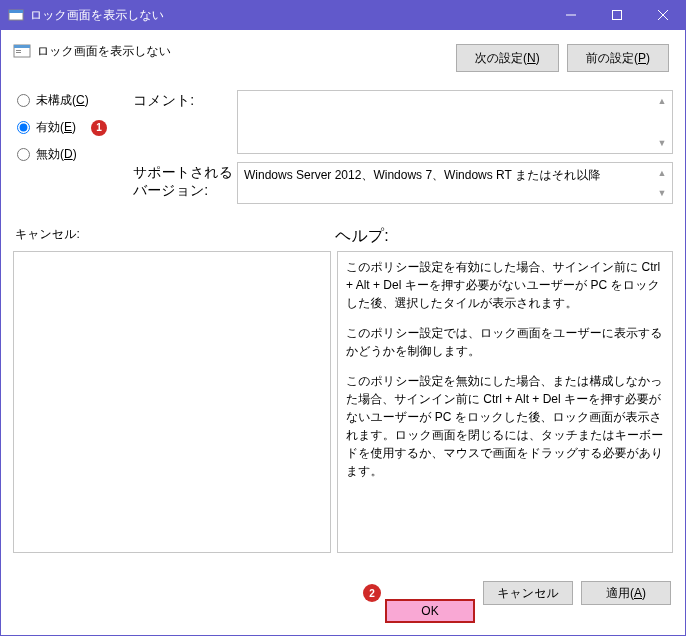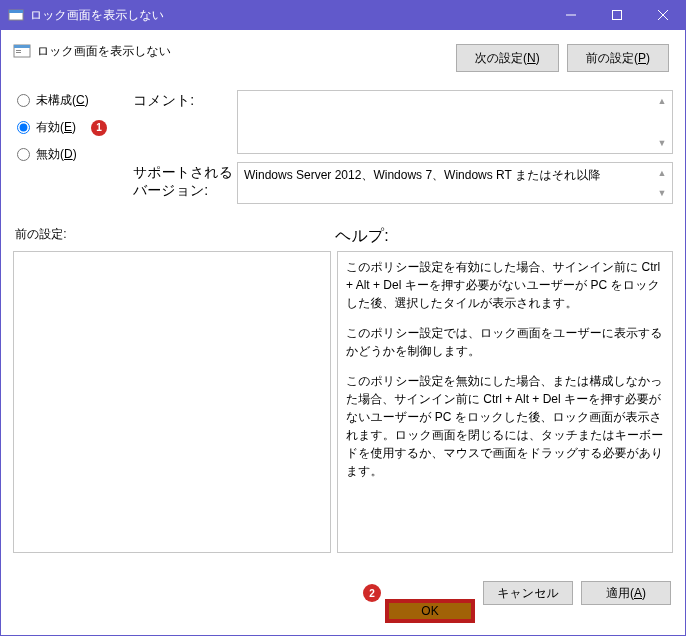--- a/index.html
+++ b/index.html
@@ -44,21 +44,21 @@
 .section-labels .help-label { font-size: 16px; }
 
 .panels { display: flex; gap: 6px; height: 302px; }
 .panel { border: 1px solid #c6c6c6; background: #fff; padding: 6px 8px; font-size: 12px; line-height: 1.5; overflow: hidden; }
 .panel.options { width: 318px; }
 .panel.help { flex: 1; }
 .help-para { margin-bottom: 12px; }
 
 .footer { position: absolute; bottom: 12px; right: 14px; display: flex; gap: 8px; align-items: center; }
 .footer-btn { width: 90px; height: 24px; background: #e1e1e1; border: 1px solid #adadad; font-size: 12px; font-family: inherit; cursor: pointer; }
-.footer-btn.primary { border: 4px solid #b91c1c; background: #a16207; margin-top: 36px; }
+.footer-btn.primary { border: 2px solid #b91c1c; background: #f9a8d4; margin-top: 36px; }
 .footer-btn u { text-decoration: underline; }
 .footer-badge { width: 18px; height: 18px; border-radius: 50%; background: #d02a28; color: #fff; font-size: 10px; font-weight: bold; display: flex; align-items: center; justify-content: center; margin-right: -4px; }
 </style>
 </head>
 <body>
 
 <div class="titlebar">
   <span class="titlebar-icon">
     <svg viewBox="0 0 16 16">
         <rect x="1" y="3" width="14" height="10" fill="#fff" stroke="#888"></rect>
@@ -134,21 +134,21 @@
         <div class="field-box version-box">
           <span>Windows Server 2012、Windows 7、Windows RT またはそれ以降</span>
           <span class="scroll-arrow scroll-up">▲</span>
           <span class="scroll-arrow scroll-down">▼</span>
         </div>
       </div>
     </div>
   </div>
 
   <div class="section-labels">
-    <div class="opt-label">前の設定:</div>
+    <div class="opt-label">キャンセル:</div>
     <div class="help-label">ヘルプ:</div>
   </div>
 
   <div class="panels">
     <div class="panel options"></div>
     <div class="panel help">
       <p class="help-para">このポリシー設定を有効にした場合、サインイン前に Ctrl + Alt + Del キーを押す必要がないユーザーが PC をロックした後、選択したタイルが表示されます。</p>
       <p class="help-para">このポリシー設定では、ロック画面をユーザーに表示するかどうかを制御します。</p>
       <p class="help-para">このポリシー設定を無効にした場合、または構成しなかった場合、サインイン前に Ctrl + Alt + Del キーを押す必要がないユーザーが PC をロックした後、ロック画面が表示されます。ロック画面を閉じるには、タッチまたはキーボードを使用するか、マウスで画面をドラッグする必要があります。</p>
     </div>

